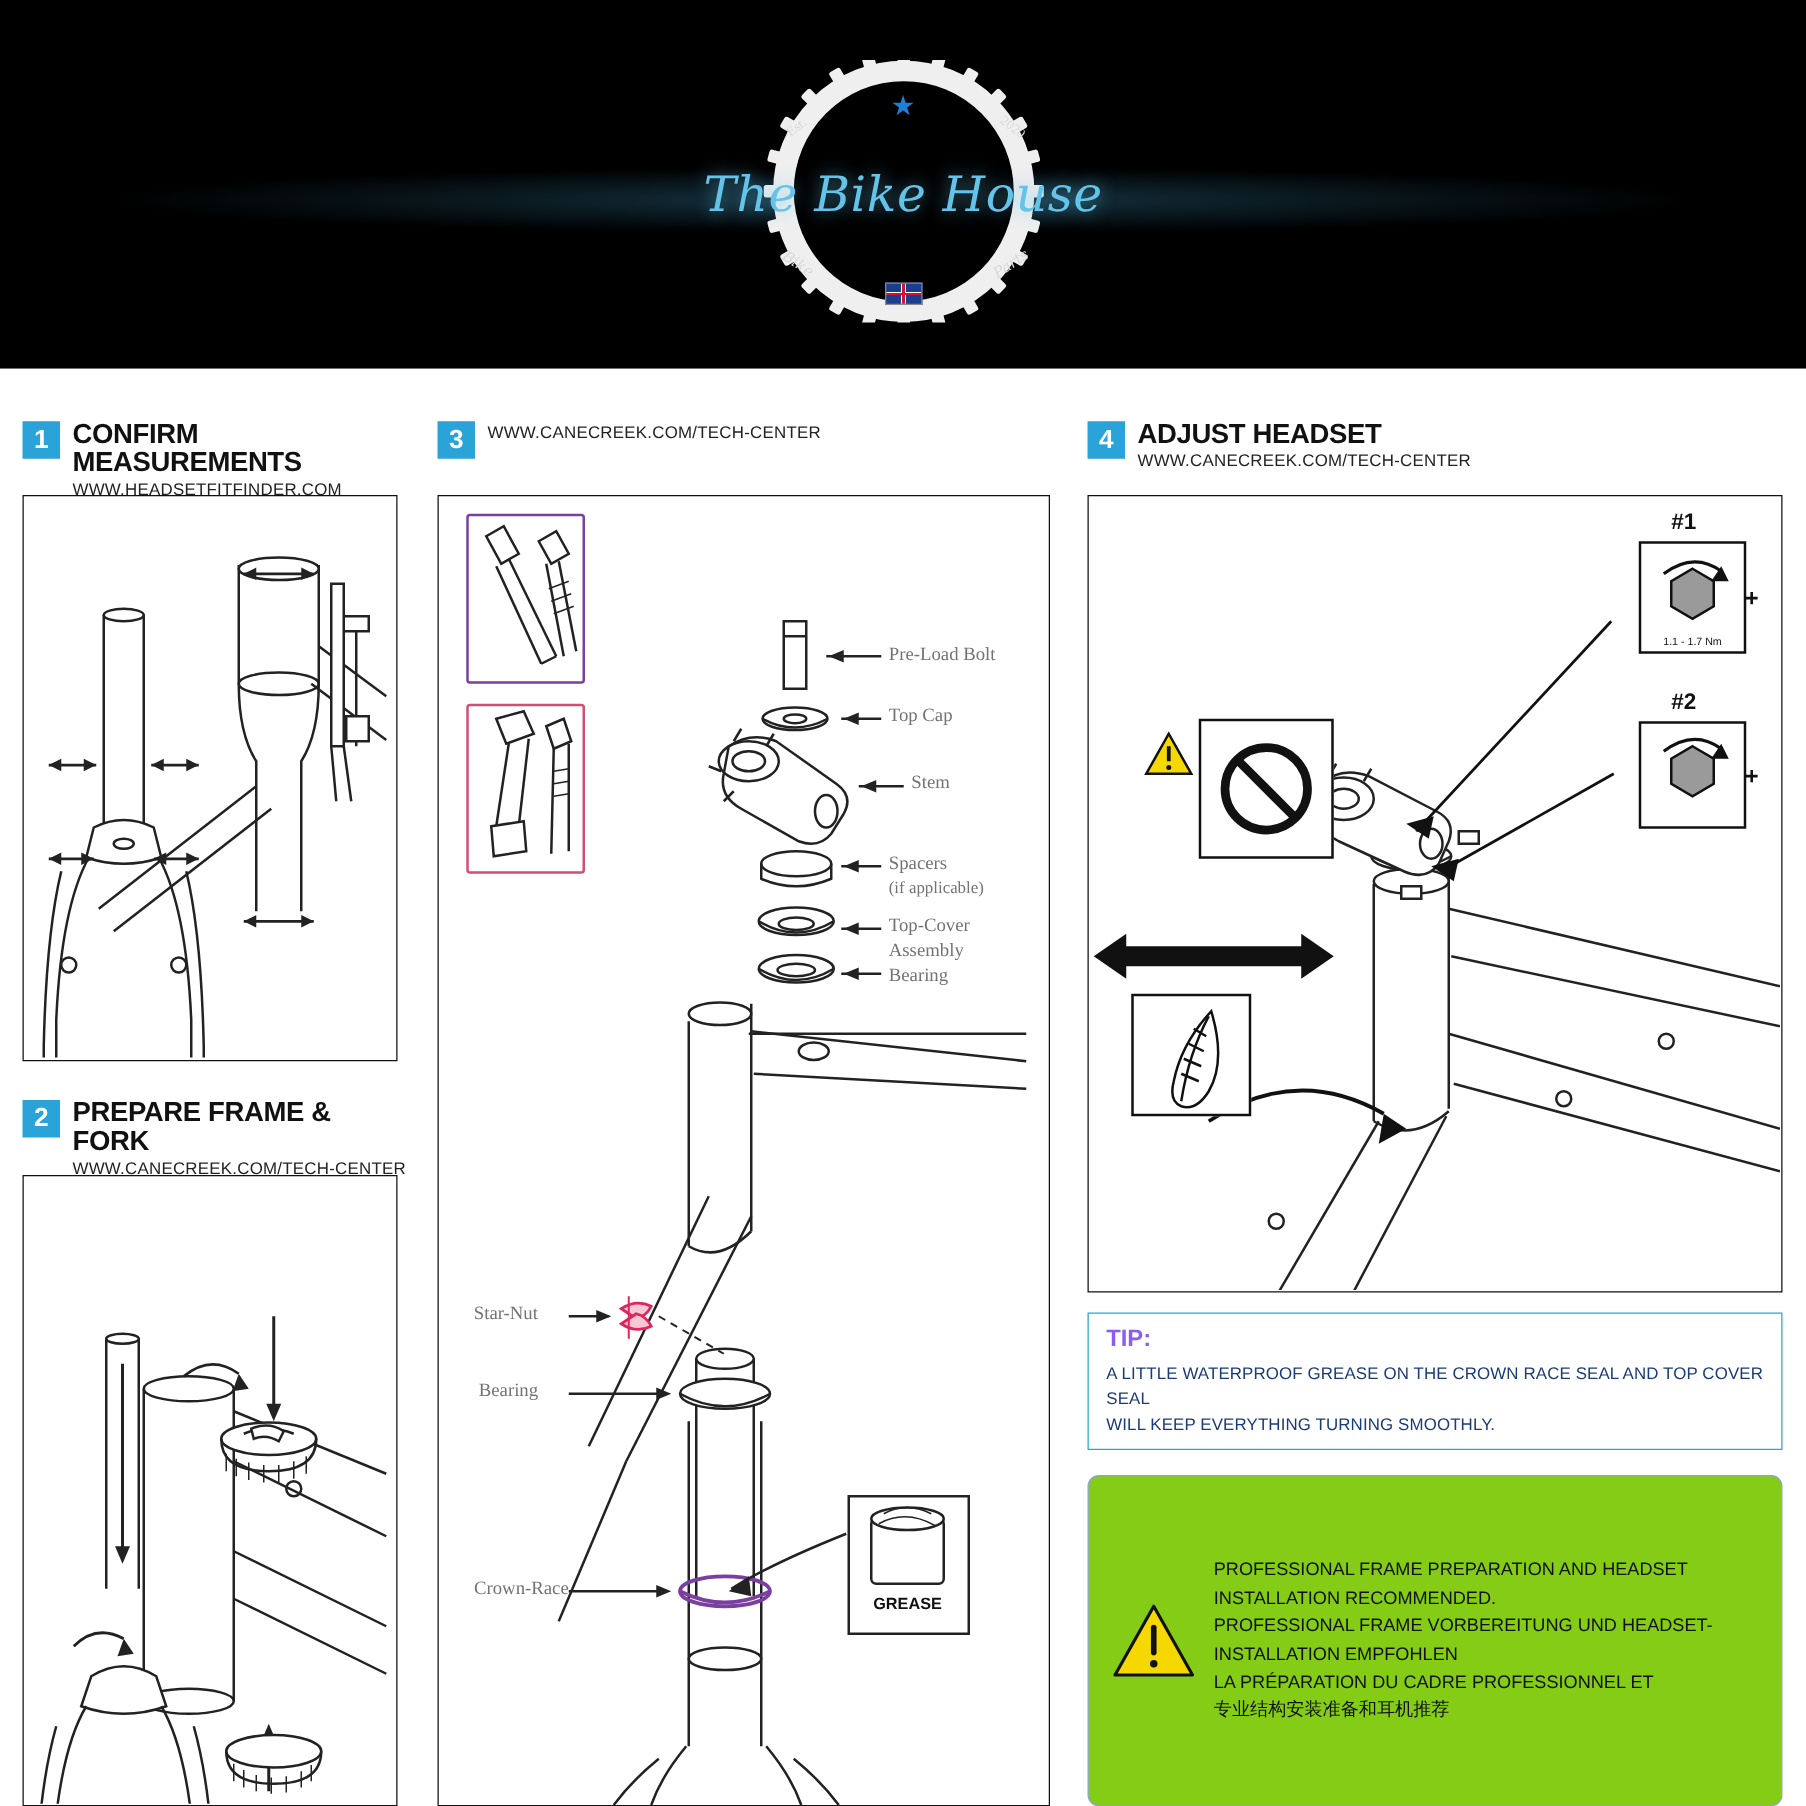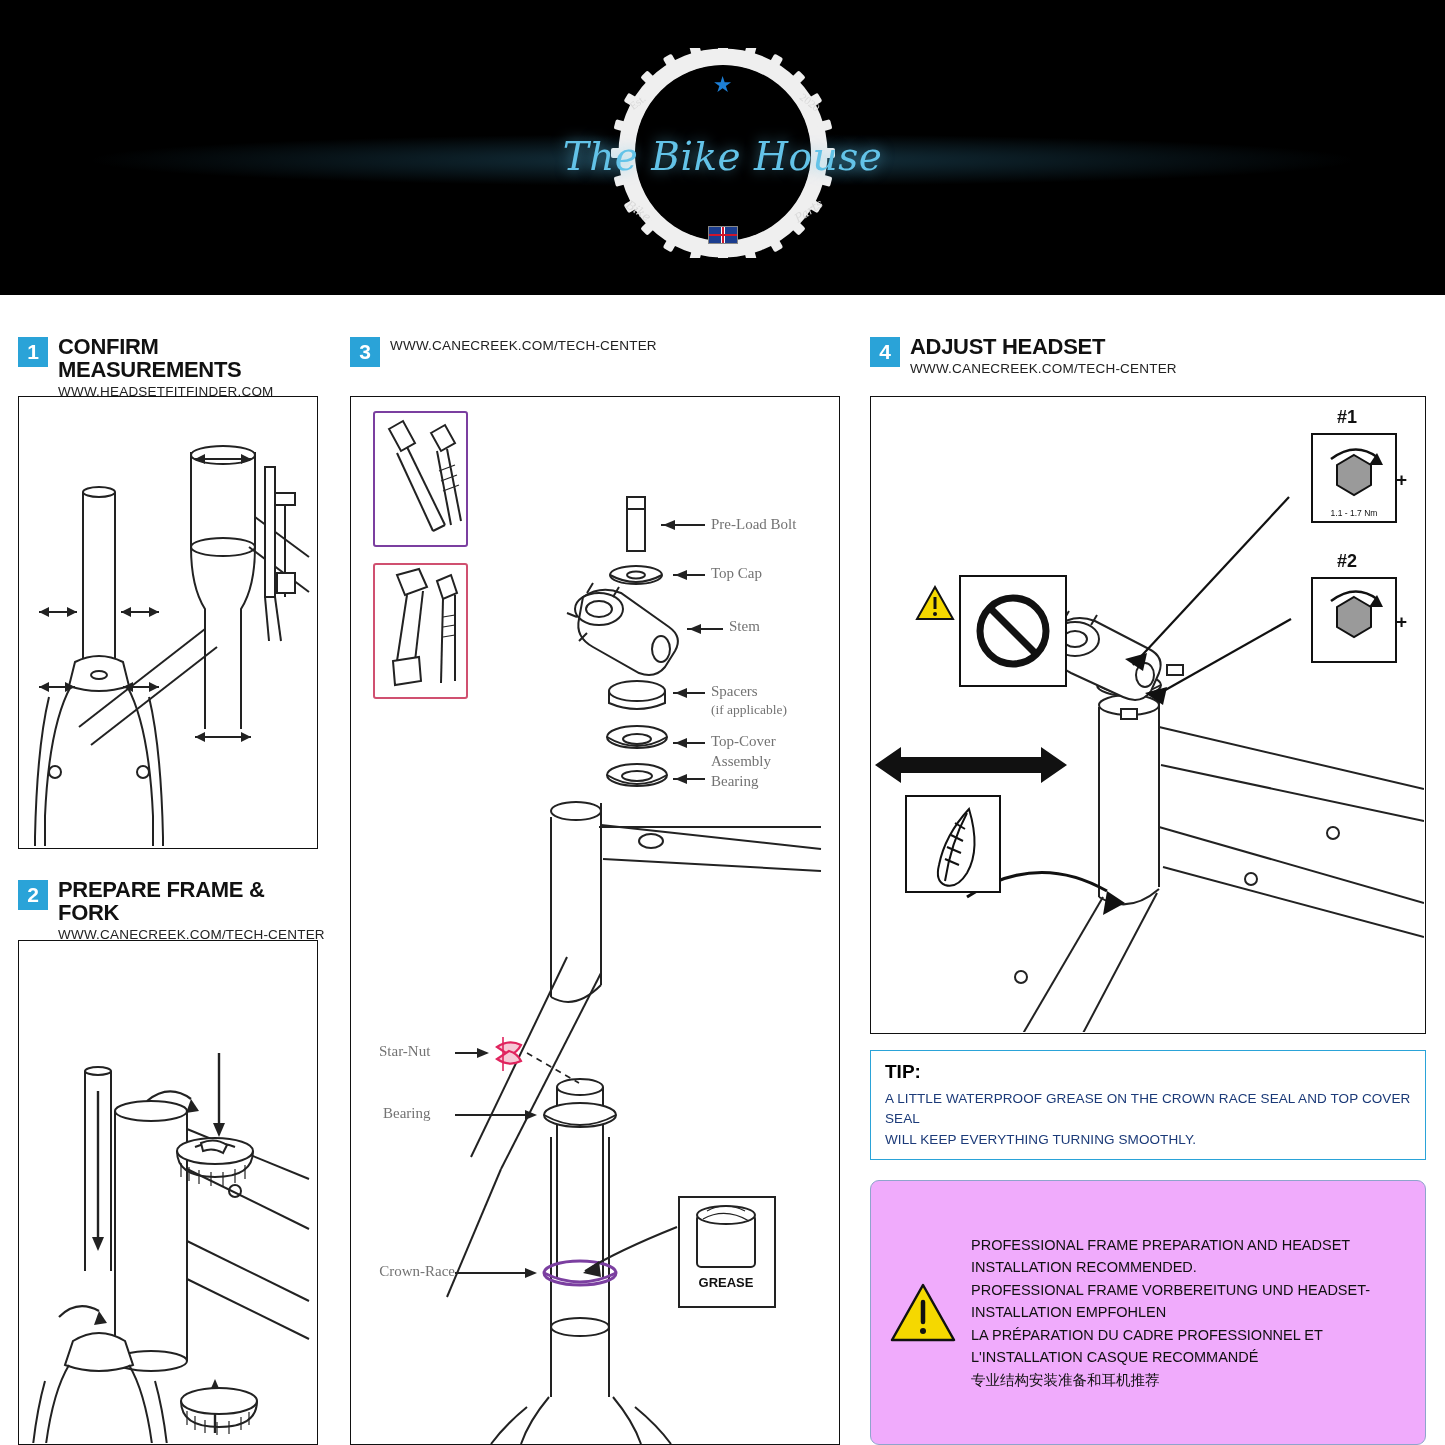--- a/index.html
+++ b/index.html
@@ -91,26 +91,26 @@
 
   .label-blue {
     position:absolute; color:#737373; font-size:15px;
     font-family:Liberation Serif, serif; line-height:1.25;
   }
 
   svg { display:block; }
 
   
   .tip-box { position:absolute; border:1.5px solid #2aa3d8; background:#fff; }
-  .tip-title { color:#000000; font-weight:bold; font-size:19px; margin:10px 0 6px 14px; }
+  .tip-title { color:#8b5cf6; font-weight:bold; font-size:19px; margin:10px 0 6px 14px; }
   .tip-text { color:#1b3a78; font-size:13.5px; line-height:1.5; margin:0 14px; letter-spacing:0.1px; }
 
   
   .warn-box {
-    position:absolute; background:#f0abfc; border:1.5px solid #8fa4cc; border-radius:9px;
+    position:absolute; background:#84cc16; border:1.5px solid #8fa4cc; border-radius:9px;
     display:flex; align-items:center; gap:14px; padding:12px 18px;
   }
   .warn-text { font-size:14.5px; color:#111; line-height:1.55; }
   .warn-text .cn { font-family:"DejaVu Sans", sans-serif; }
 
   .tri-warn { flex:none; }
 </style>
 </head>
 <body>
 
@@ -685,18 +685,17 @@
         <path d="M34 20 L34 40" stroke="#111" stroke-width="4.5" stroke-linecap="round"></path>
         <circle cx="34" cy="49" r="3" fill="#111"></circle>
       </svg>
     </div>
     <div class="warn-text">
       <div>PROFESSIONAL FRAME PREPARATION AND HEADSET</div>
       <div>INSTALLATION RECOMMENDED.</div>
       <div>PROFESSIONAL FRAME VORBEREITUNG UND HEADSET-</div>
       <div>INSTALLATION EMPFOHLEN</div>
       <div>LA PRÉPARATION DU CADRE PROFESSIONNEL ET</div>
-      <div>L'INSTALLATION CASQUE RECOMMANDÉ</div>
       <div class="cn">专业结构安装准备和耳机推荐</div>
     </div>
   </div>
 
 </div>
 
 </body></html>

